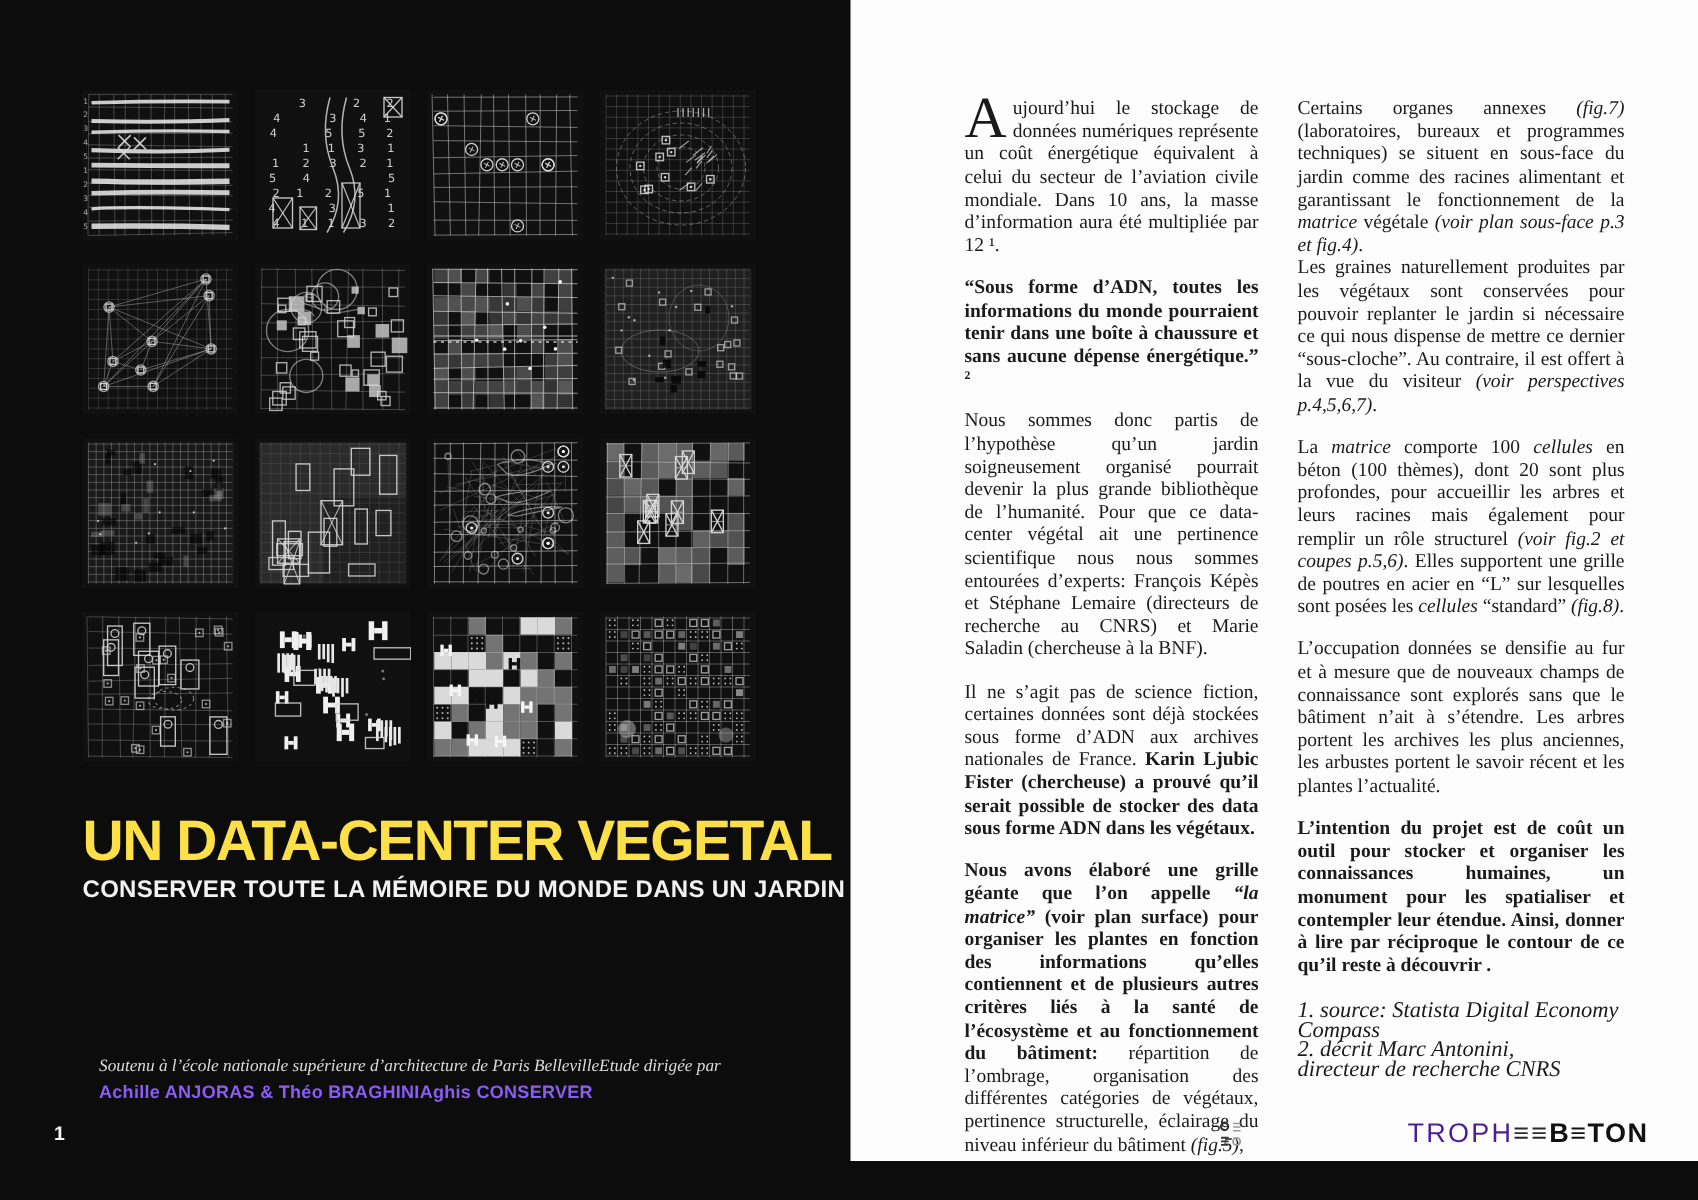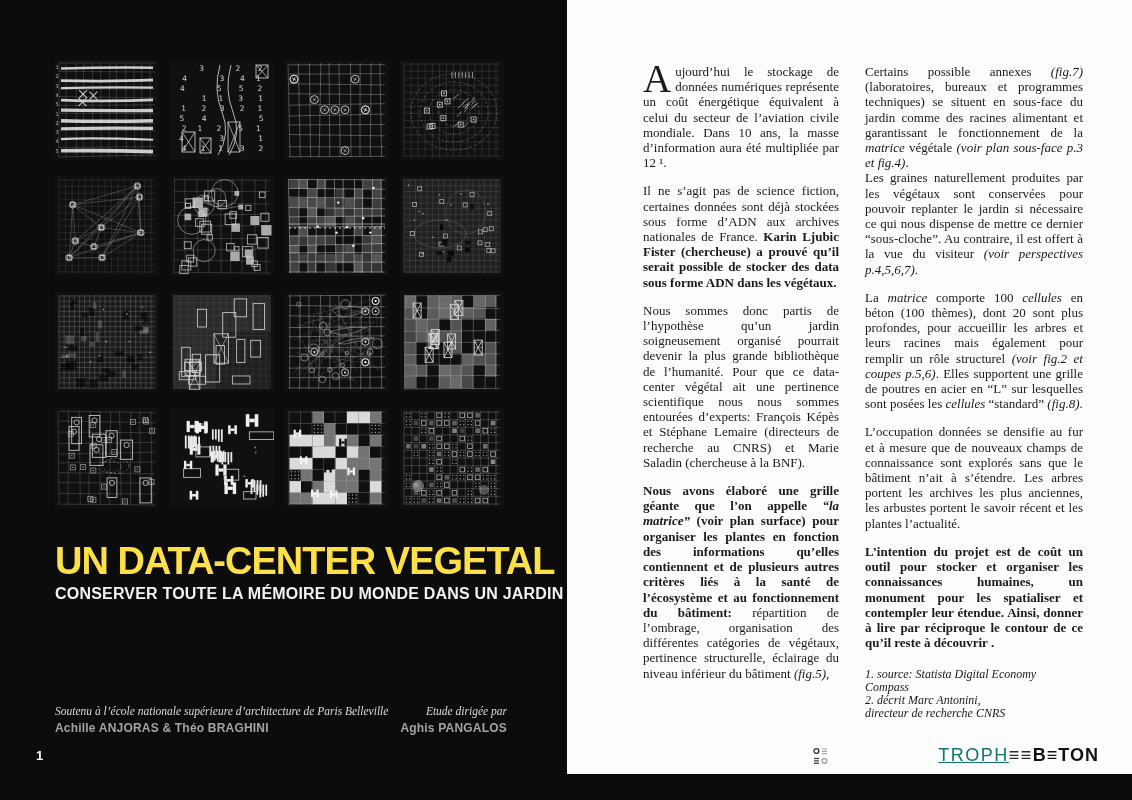--- a/index.html
+++ b/index.html
@@ -11,43 +11,43 @@
   .sketch-grid { position:absolute; left:55px; top:60px; width:449px;
     display:grid; grid-template-columns:repeat(4,104px); grid-template-rows:repeat(4,100px);
     column-gap:11px; row-gap:16px; }
   .sketch-grid svg { display:block; background:#101010; }
 
   .title-block { position:absolute; left:55px; top:542px; width:460px; }
   .main-title { font-size:38px; font-weight:800; letter-spacing:-1px; color:#fde047; line-height:1.05; white-space:nowrap; }
   .sub-title { font-size:16px; font-weight:700; letter-spacing:.2px; color:#f2f2f2; margin-top:3px; white-space:nowrap; }
 
   .credits { position:absolute; left:55px; top:705px; width:452px; }
-  .credits-row { display:flex; justify-content:space-between; }
+  .credits-row { display:flex; justify-content:flex-start;margin-left:11px; }
   .credit-italic { font-family:"Liberation Serif", serif; font-style:italic; font-size:11.5px; color:#dcdcdc; }
-  .credit-bold { font-size:12px; font-weight:700; color:#a3a3a3; margin-top:4px; letter-spacing:.2px; }
+  .credit-bold { font-size:12px; font-weight:700; color:#8b5cf6; margin-top:4px; letter-spacing:.2px; }
 
   .page-number { position:absolute; left:36px; top:748px; font-size:13px; font-weight:700; color:#f5f5f5; }
 
   
   .page-right { position:absolute; left:567px; top:0; width:565px; height:774px; background:#fdfdfd; }
   .columns { position:absolute; left:76px; top:64px; display:flex; gap:26px; }
   .col { font-family:"Liberation Serif", serif; color:#1a1a1a; font-size:13px; line-height:15.2px; text-align:justify; }
   .col-0 { width:196px; }
   .col-1 { width:218px; }
   .body-p { margin-bottom:13px; }
   .body-p.tight { margin-bottom:0; }
   .b { font-weight:700; }
   .i { font-style:italic; }
   .dropcap { float:left; font-size:39px; line-height:30px; padding-right:4px; font-weight:400; }
-  .footnotes { margin-top:18px; font-style:italic; font-size:12px; line-height:13px; text-align:left; }
+  .footnotes { margin-top:18px; font-style:italic; font-size:15px; line-height:13px; text-align:left; }
 
   .page-footer-mark { position:absolute; left:246px; top:747px; }
   .brand-logo { position:absolute; right:33px; top:745px; font-size:18px; color:#111;
     letter-spacing:1.5px; white-space:nowrap; }
-  .brand-logo .lt { font-weight:400; color:#0f766e;text-decoration:underline; }
+  .brand-logo .lt { font-weight:400; color:#4c1d95; }
   .brand-logo .bars { font-weight:400; color:#2a2a2a; }
   .brand-logo .bd { font-weight:800; letter-spacing:1px; }
 </style>
 </head>
 <body>
 
 <div class="page-left">
   <div class="sketch-grid" id="sketchGrid">
       <svg width="104" height="100" viewBox="0 0 104 100">
         <line x1="4.165806623408571" y1="3" x2="3.6502929041162133" y2="97" stroke="#d8d8d8" stroke-opacity="0.3" stroke-width="0.6"></line>
@@ -1477,37 +1477,38 @@
     <div class="sub-title">CONSERVER TOUTE LA MÉMOIRE DU MONDE DANS UN JARDIN</div>
   </div>
 
   <div class="credits">
     <div class="credits-row">
       <span class="credit-italic">Soutenu à l’école nationale supérieure d’architecture de Paris Belleville</span>
       <span class="credit-italic">Etude dirigée par</span>
     </div>
     <div class="credits-row">
       <span class="credit-bold">Achille ANJORAS &amp; Théo BRAGHINI</span>
-      <span class="credit-bold">Aghis PANGALOS</span>
+      <span class="credit-bold">Aghis CONSERVER</span>
     </div>
   </div>
 
   <div class="page-number">1</div>
 </div>
 
 <div class="page-right">
   <div class="columns">
     <div class="col col-0">
         <p class="body-p"><span class="dropcap">A</span><span>ujourd’hui le stockage de données numériques représente un coût énergétique équivalent à celui du secteur de l’aviation civile mondiale. Dans 10 ans, la masse d’information aura été multipliée par 12 ¹.</span></p>
+        <p class="body-p"><span class="b">“Sous forme d’ADN, toutes les informations du monde pourraient tenir dans une boîte à chaussure et sans aucune dépense énergétique.” ²</span></p>
+        <p class="body-p"><span>Nous sommes donc partis de l’hypothèse qu’un jardin soigneusement organisé pourrait devenir la plus grande bibliothèque de l’humanité. Pour que ce data-center végétal ait une pertinence scientifique nous nous sommes entourées d’experts: François Képès et Stéphane Lemaire (directeurs de recherche au CNRS) et Marie Saladin (chercheuse à la BNF).</span></p>
         <p class="body-p"><span>Il ne s’agit pas de science fiction, certaines données sont déjà stockées sous forme d’ADN aux archives nationales de France. </span><span class="b">Karin Ljubic Fister (chercheuse) a prouvé qu’il serait possible de stocker des data sous forme ADN dans les végétaux.</span></p>
-        <p class="body-p"><span>Nous sommes donc partis de l’hypothèse qu’un jardin soigneusement organisé pourrait devenir la plus grande bibliothèque de l’humanité. Pour que ce data-center végétal ait une pertinence scientifique nous nous sommes entourées d’experts: François Képès et Stéphane Lemaire (directeurs de recherche au CNRS) et Marie Saladin (chercheuse à la BNF).</span></p>
         <p class="body-p"><span class="b">Nous avons élaboré une grille géante que l’on appelle </span><span class="b i">“la matrice”</span><span class="b"> (voir plan surface) pour organiser les plantes en fonction des informations qu’elles contiennent et de plusieurs autres critères liés à la santé de l’écosystème et au fonctionnement du bâtiment:</span><span> répartition de l’ombrage, organisation des différentes catégories de végétaux, pertinence structurelle, éclairage du niveau inférieur du bâtiment </span><span class="i">(fig.5)</span><span>,</span></p>
       </div>
     <div class="col col-1">
-        <p class="body-p tight"><span>Certains possible annexes </span><span class="i">(fig.7)</span><span> (laboratoires, bureaux et programmes techniques) se situent en sous-face du jardin comme des racines alimentant et garantissant le fonctionnement de la </span><span class="i">matrice</span><span> végétale </span><span class="i">(voir plan sous-face p.3 et fig.4)</span><span>.</span></p>
+        <p class="body-p tight"><span>Certains organes annexes </span><span class="i">(fig.7)</span><span> (laboratoires, bureaux et programmes techniques) se situent en sous-face du jardin comme des racines alimentant et garantissant le fonctionnement de la </span><span class="i">matrice</span><span> végétale </span><span class="i">(voir plan sous-face p.3 et fig.4)</span><span>.</span></p>
         <p class="body-p"><span>Les graines naturellement produites par les végétaux sont conservées pour pouvoir replanter le jardin si nécessaire ce qui nous dispense de mettre ce dernier “sous-cloche”. Au contraire, il est offert à la vue du visiteur </span><span class="i">(voir perspectives p.4,5,6,7)</span><span>.</span></p>
         <p class="body-p"><span>La </span><span class="i">matrice</span><span> comporte 100 </span><span class="i">cellules</span><span> en béton (100 thèmes), dont 20 sont plus profondes, pour accueillir les arbres et leurs racines mais également pour remplir un rôle structurel </span><span class="i">(voir fig.2 et coupes p.5,6)</span><span>. Elles supportent une grille de poutres en acier en “L” sur lesquelles sont posées les </span><span class="i">cellules</span><span> “standard” </span><span class="i">(fig.8)</span><span>.</span></p>
         <p class="body-p"><span>L’occupation données se densifie au fur et à mesure que de nouveaux champs de connaissance sont explorés sans que le bâtiment n’ait à s’étendre. Les arbres portent les archives les plus anciennes, les arbustes portent le savoir récent et les plantes l’actualité.</span></p>
         <p class="body-p"><span class="b">L’intention du projet est de coût un outil pour stocker et organiser les connaissances humaines, un monument pour les spatialiser et contempler leur étendue. Ainsi, donner à lire par réciproque le contour de ce qu’il reste à découvrir .</span></p>
         <div class="footnotes">
           <div>1. source: Statista Digital Economy Compass</div>
           <div>2. décrit Marc Antonini,</div>
           <div>directeur de recherche CNRS</div>
         </div>
       </div>

